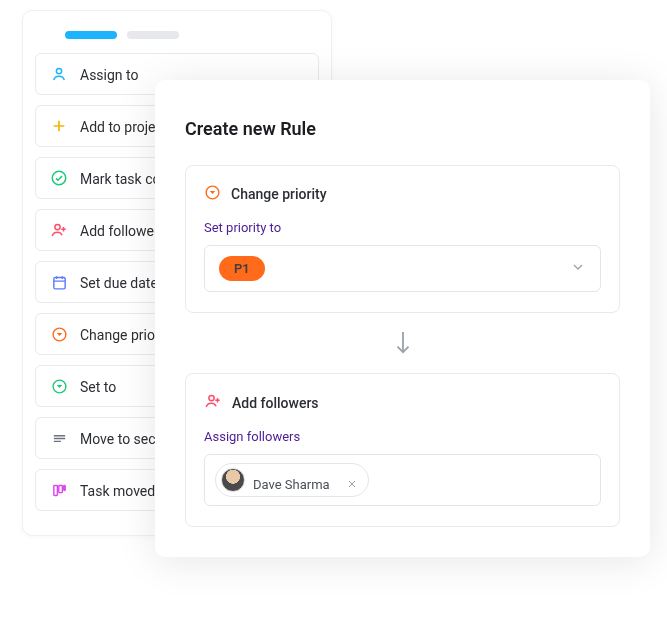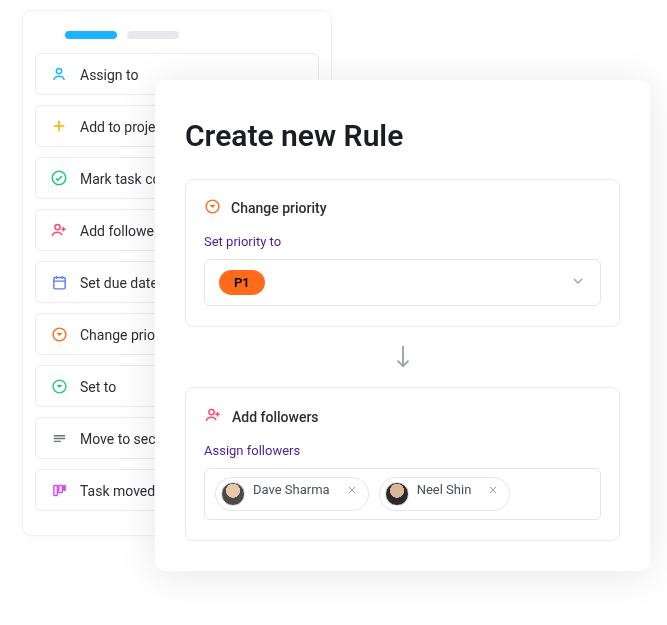--- a/index.html
+++ b/index.html
@@ -63,21 +63,21 @@
       position: absolute;
       left: 155px;
       top: 80px;
       width: 495px;
       background: #fff;
       border-radius: 10px;
       padding: 38px 30px 30px;
       box-shadow: 0 4px 40px rgba(20,20,30,0.10);
     }
     .rule-title {
-      font-size: 30px;
+      font-size: 18px;
       font-weight: 600;
       color: #1b1d21;
       margin-bottom: 26px;
     }
     .rule-card {
       border: 1px solid #e8eaed;
       border-radius: 8px;
       padding: 18px 18px 20px;
       background: #fff;
     }
@@ -99,42 +99,42 @@
       border: 1px solid #e2e5e9;
       border-radius: 6px;
       padding: 10px 14px;
       display: flex;
       align-items: center;
       justify-content: space-between;
       cursor: pointer;
     }
     .priority-pill {
       background: #ff6b1a;
-      color: #000000;
+      color: #404040;
       font-size: 13px;
       font-weight: 600;
       padding: 5px 15px;
       border-radius: 14px;
     }
     .arrow-connector {
       display: flex;
       justify-content: center;
       padding: 16px 0;
     }
     .follower-box {
       border: 1px solid #e2e5e9;
       border-radius: 6px;
       padding: 8px 10px;
       display: flex;
       gap: 10px;
       flex-wrap: wrap;
     }
     .follower-chip {
       display: flex;
-      align-items: flex-start;
+      align-items: flex-end;
       gap: 8px;
       border: 1px solid #e2e5e9;
       border-radius: 20px;
       padding: 4px 8px 4px 5px;
       background: #fff;
     }
     .avatar {
       width: 24px;
       height: 24px;
       border-radius: 50%;
@@ -297,24 +297,15 @@
     <div class="follower-box">
       <div class="follower-chip">
         <span class="avatar dave"></span>
         <span class="chip-name">Dave Sharma</span>
         <span class="chip-remove">
           <svg width="12" height="12" viewBox="0 0 24 24" fill="none" stroke="currentColor" stroke-width="2">
               <path d="M6 6l12 12M18 6L6 18"></path>
             </svg>
         </span>
       </div>
-      <div class="follower-chip">
-        <span class="avatar neel"></span>
-        <span class="chip-name">Neel Shin</span>
-        <span class="chip-remove">
-          <svg width="12" height="12" viewBox="0 0 24 24" fill="none" stroke="currentColor" stroke-width="2">
-              <path d="M6 6l12 12M18 6L6 18"></path>
-            </svg>
-        </span>
-      </div>
     </div>
   </div>
 </div>
 
 </body></html>

